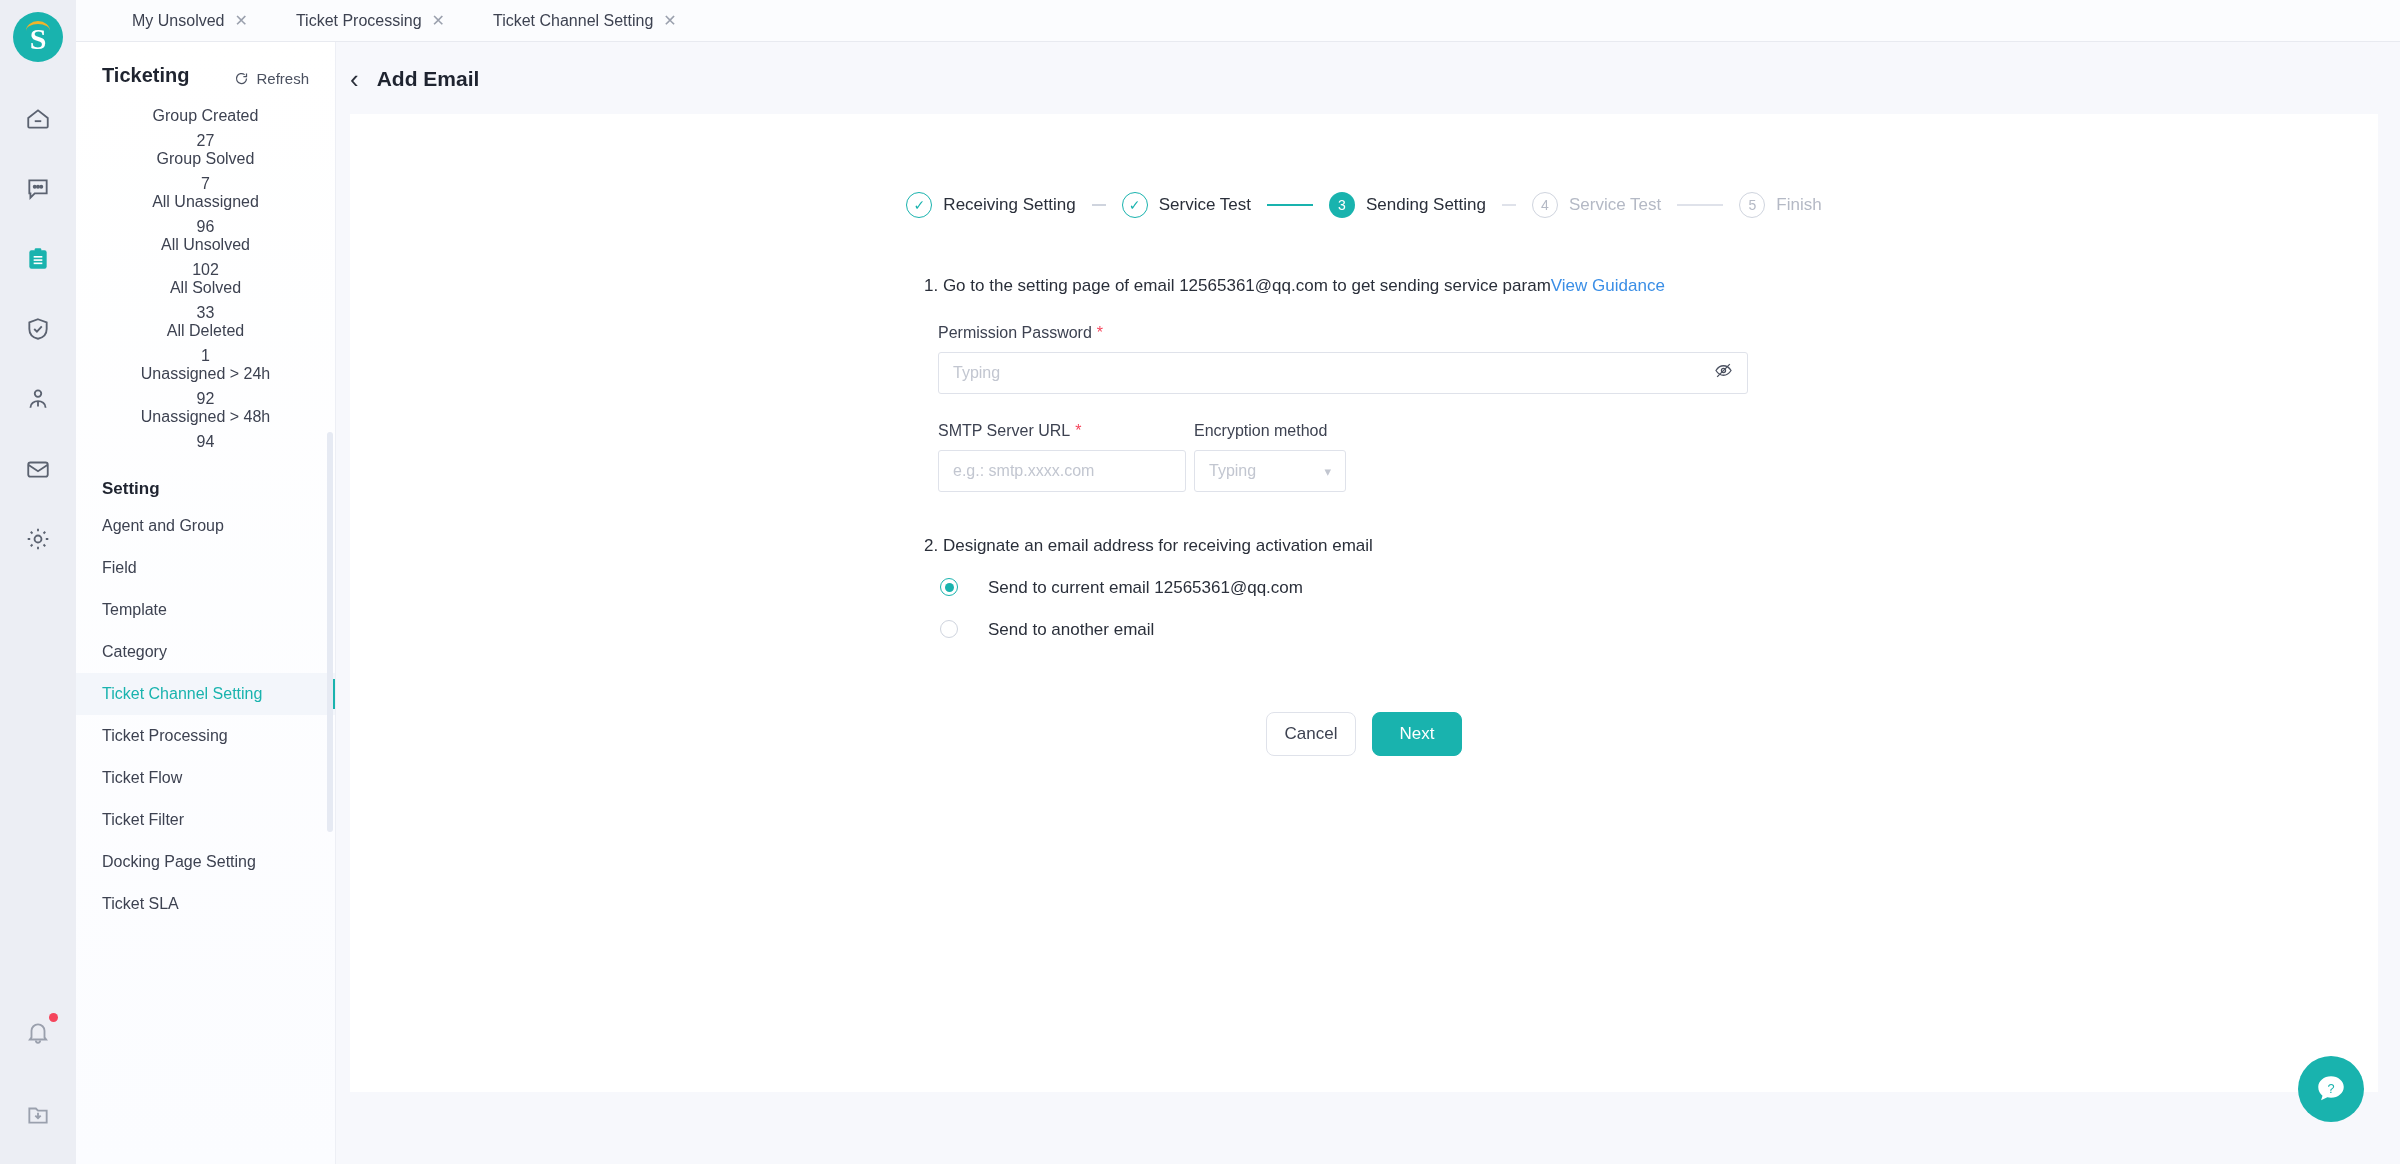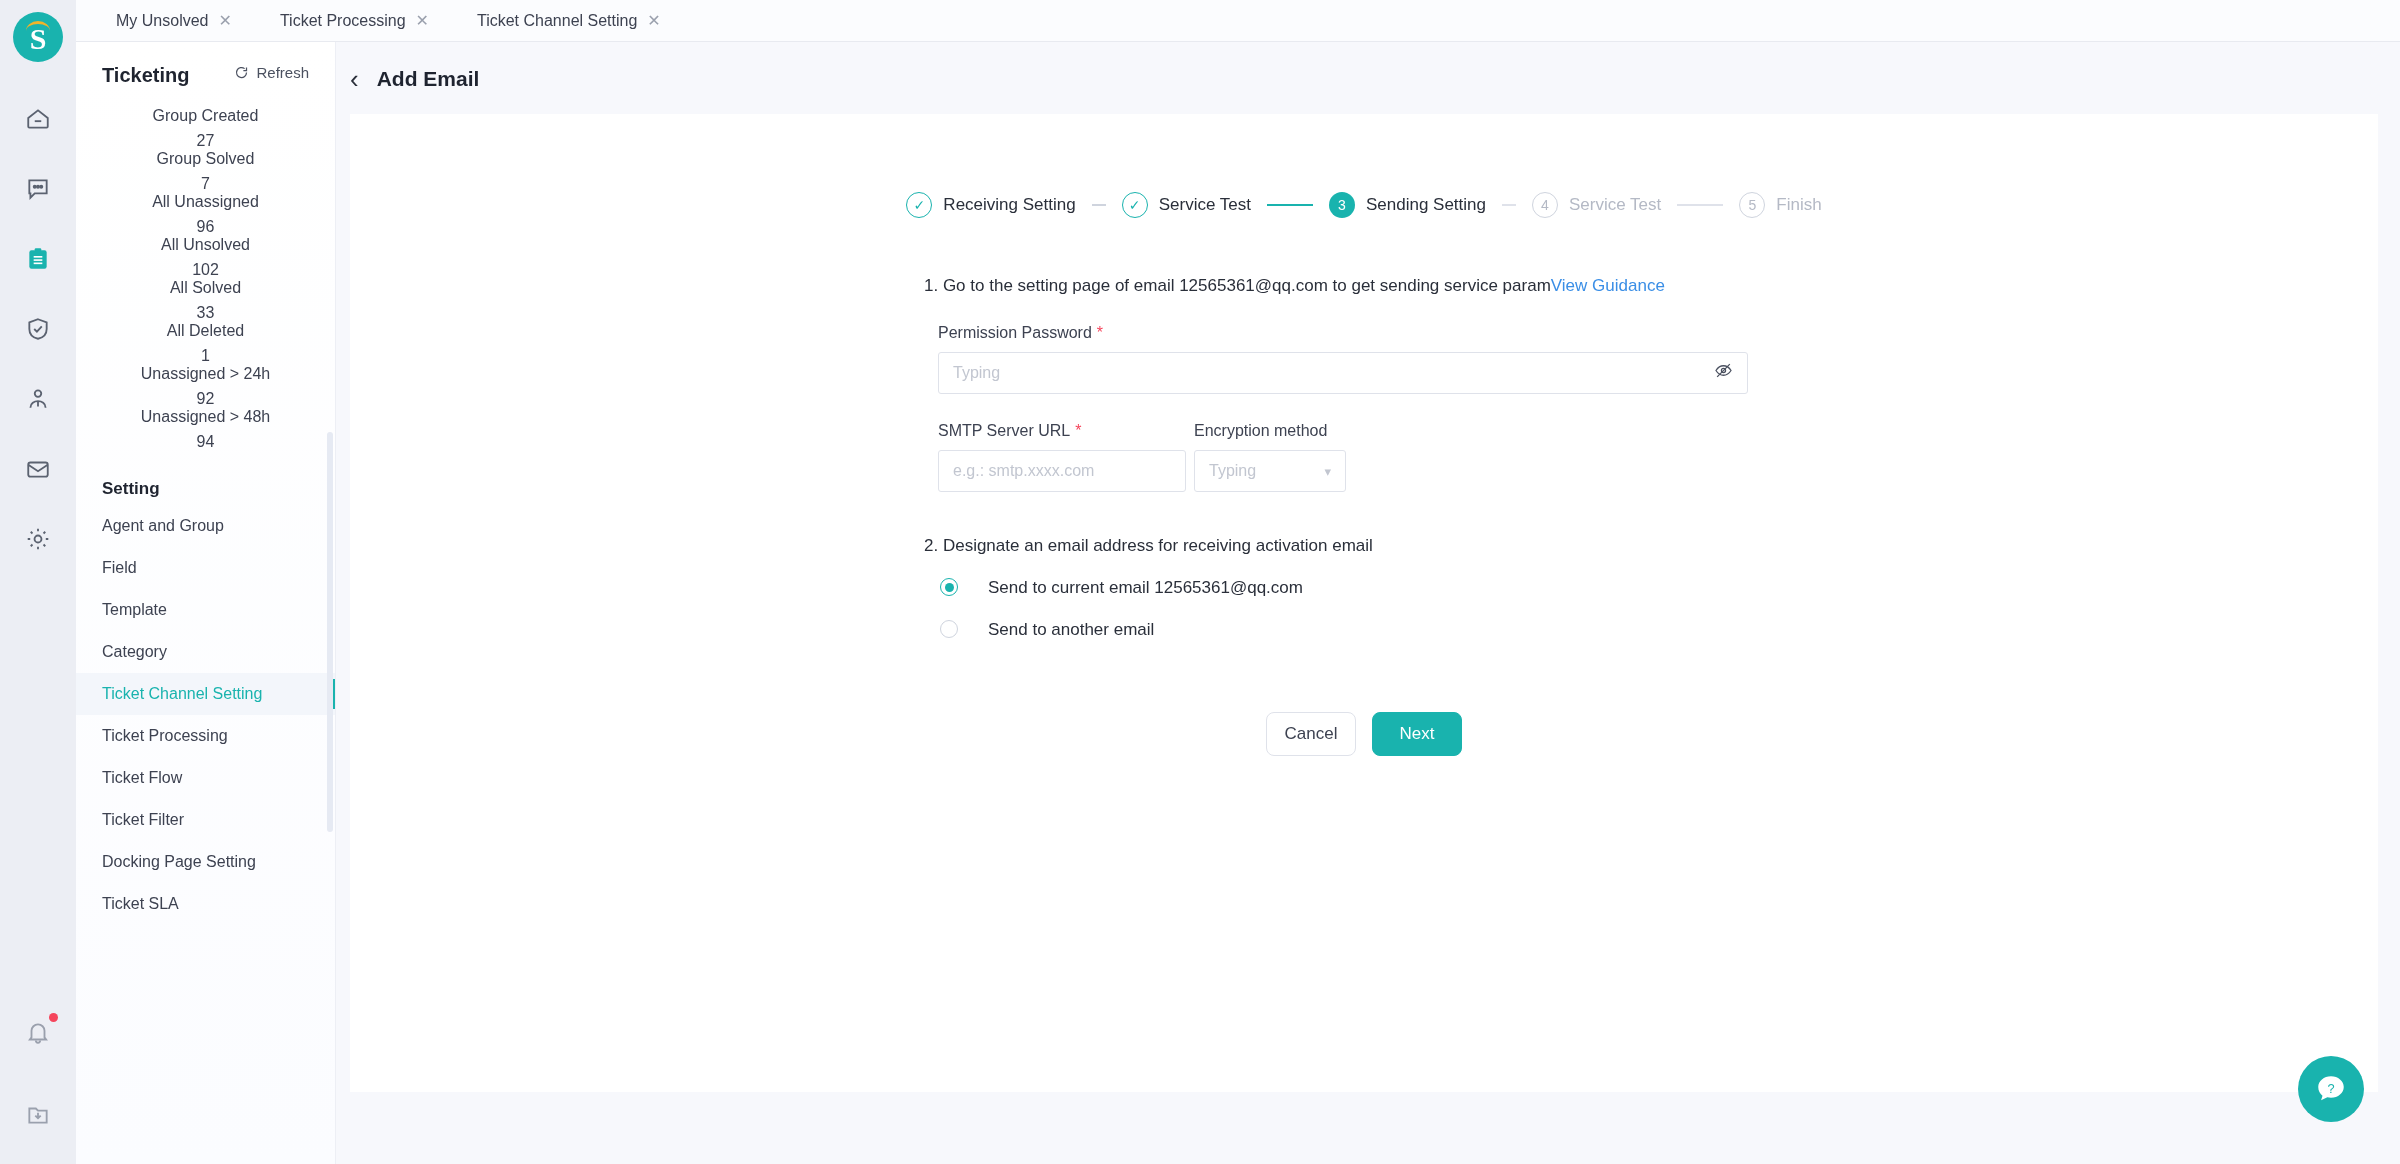--- a/index.html
+++ b/index.html
@@ -55,35 +55,35 @@
   .userbox { display: flex; align-items: center; gap: 11px; cursor: pointer; }
   .avatar { width: 30px; height: 30px; border-radius: 50%; border: 1px solid #d6f0ee;
     display: flex; align-items: center; justify-content: center; }
   .uname { color: #3d4251; font-size: 17px; }
   .caret { width: 0; height: 0; border-left: 5px solid transparent; border-right: 5px solid transparent;
     border-top: 6px solid #5b6270; }
 
   
   .tabstrip {
     height: 42px; background: #fbfcfe; border-bottom: 1px solid #e8eaf0;
-    display: flex; align-items: center; padding-left: 16px; gap: 0; flex: 0 0 42px;
+    display: flex; align-items: center; padding-left: 32px; gap: 0; flex: 0 0 42px;
   }
   .tab { display: flex; align-items: center; gap: 10px; padding: 0 24px; font-size: 16px; color: #3d4251; cursor: pointer; height: 100%; }
   .tab .x { color: #9aa0ad; font-size: 16px; line-height: 1; }
 
   
   .body { flex: 1; display: flex; min-height: 0; }
 
   
   .sidebar {
     width: 260px; flex: 0 0 260px;
     background: linear-gradient(180deg,#ffffff 0%, #fbfcff 100%);
     position: relative; border-right: 1px solid #edeff5;
   }
-  .side-head { display: flex; align-items: flex-start; justify-content: space-between; padding: 22px 26px 10px 26px; }
+  .side-head { display: flex; align-items: flex-end; justify-content: space-between; padding: 22px 26px 10px 26px; }
   .side-title { font-size: 20px; font-weight: bold; color: #1f2430; }
   .refresh { display: flex; align-items: center; gap: 7px; color: #4b5160; font-size: 15px; cursor: pointer; }
   .counts { padding: 10px 26px 0 26px; }
   .crow { display: flex; align-items: center; justify-content: space-between; height: 43px; font-size: 16px; color: #3d4251; cursor: pointer; flex-direction: column; }
   .crow .num { color: #3d4251; }
   .setting-head { padding: 28px 26px 6px 26px; font-size: 17px; font-weight: bold; color: #1f2430; }
   .mrow { height: 42px; display: flex; align-items: center; padding: 0 26px; font-size: 16px; color: #3d4251; cursor: pointer; position: relative; }
   .mrow.active { color: #19b3ae; background: #f3f6fb; }
   .mrow.active::after { content: ""; position: absolute; right: 0; top: 6px; bottom: 6px; width: 4px; background: #19b3ae; }
   .side-scroll { position: absolute; right: 2px; top: 390px; width: 6px; height: 400px; background: #e6eaf3; border-radius: 3px; }

